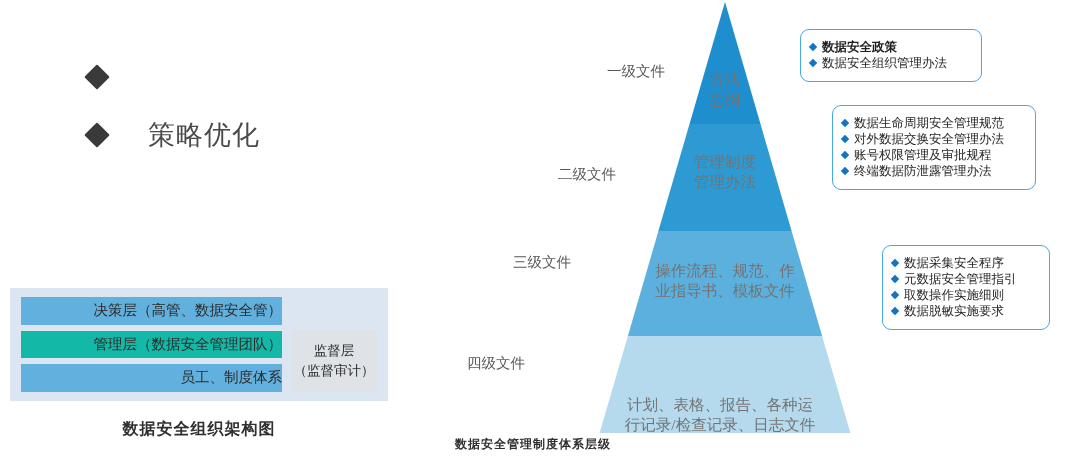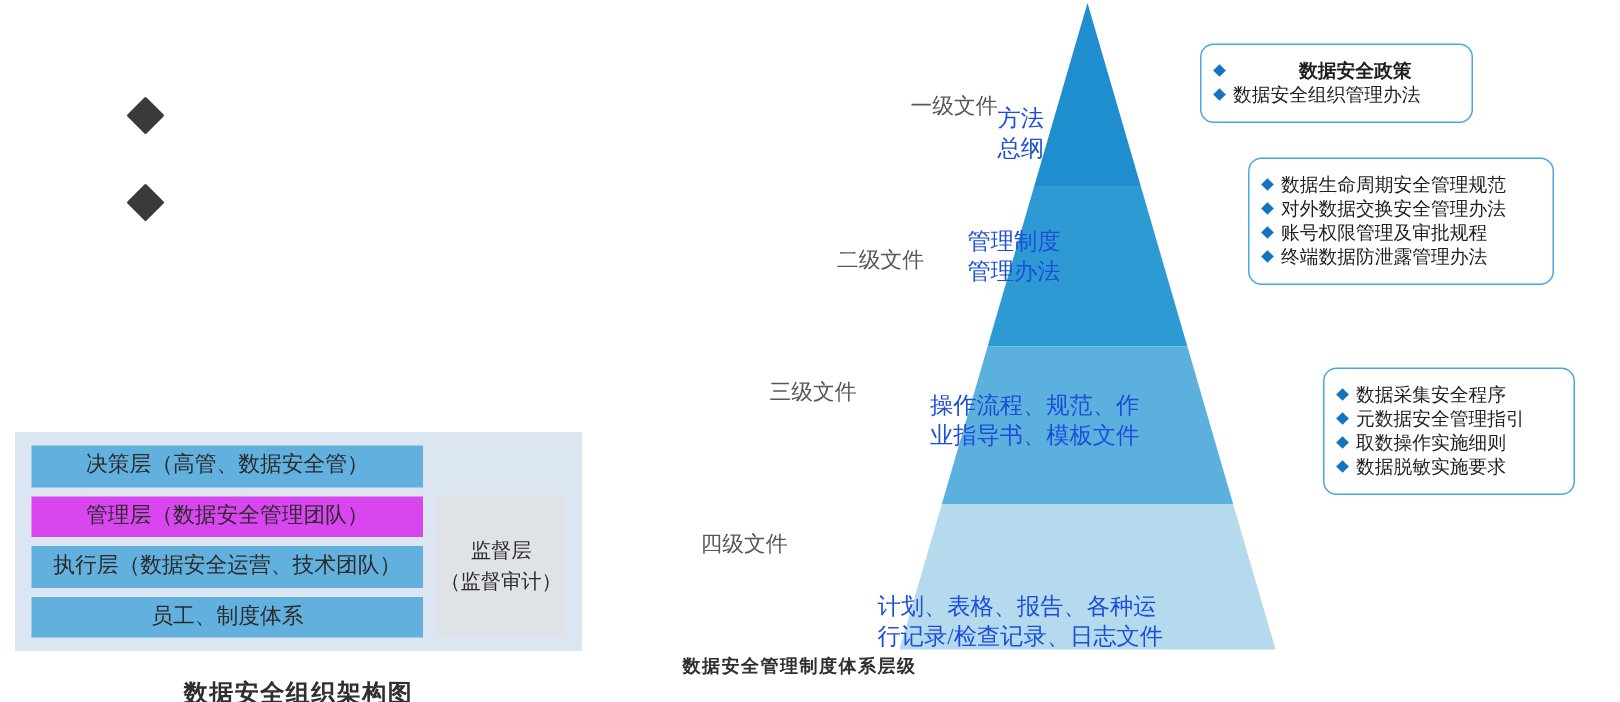--- a/index.html
+++ b/index.html
@@ -23,37 +23,37 @@
   }
 
   
   .org-wrap{position:absolute;left:10px;top:288px;width:378px;}
   .org-box{
     background:#dce6f2;padding:9px 11px;display:flex;gap:9px;box-sizing:border-box;
   }
   .org-left{flex:1 1 auto;display:flex;flex-direction:column;gap:6px;}
   .org-row{
     background:#62b0de;color:#2b2b2b;font-size:14.5px;
-    text-align:center;padding:6px 0 7px;line-height:1;white-space:nowrap;
+    text-align:right;padding:6px 0 7px;line-height:1;white-space:nowrap;
   }
   .org-right{
     flex:0 0 86px;background:#dfe3e8;display:flex;flex-direction:column;
     align-items:center;justify-content:center;margin-top:33px;margin-bottom:0;
     font-size:13.5px;color:#2b2b2b;line-height:1.5;text-align:center;
   }
   .org-caption{
     text-align:center;margin-top:18px;font-size:16px;font-weight:bold;color:#2f2f2f;
     letter-spacing:1px;
   }
 
   
   .pyr-wrap{position:absolute;left:440px;top:0;width:640px;height:468px;}
   .pyr-svg{position:absolute;left:0;top:0;}
   .pyr-text{
-    position:absolute;color:#1d4ed8;line-height:1.28;
+    position:absolute;color:#737373;text-align:center;line-height:1.28;
     white-space:pre-line;pointer-events:none;
   }
   .lvl-label{
     position:absolute;color:#585858;font-size:14.5px;line-height:1;white-space:nowrap;
   }
   .pyr-caption{
     position:absolute;left:15px;top:436px;width:640px;text-align:left;
     font-size:12px;font-weight:bold;color:#2f2f2f;letter-spacing:1px;
   }
 
@@ -63,42 +63,42 @@
     background:#ffffff;box-sizing:border-box;padding:7px 10px 8px 9px;
   }
   .card-item{
     display:flex;align-items:baseline;font-size:12.5px;color:#1f1f1f;
     line-height:1;margin:3.5px 0;white-space:nowrap;
   }
   .card-item .dia{
     width:6px;height:6px;background:#1275c4;transform:rotate(45deg);
     flex:0 0 auto;margin-right:6px;position:relative;top:-1px;
   }
-  .card-item.strong{font-weight:bold;gap:44px;}
+  .card-item.strong{font-weight:bold;}
 </style>
 </head>
 <body>
 
 <div class="canvas">
 
   <div class="bullets">
     <div class="bullet-row">
       <span class="bullet-diamond"></span>
     </div>
     <div class="bullet-row">
       <span class="bullet-diamond"></span>
+      <span class="bullet-label">策略优化</span>
     </div>
   </div>
 
   <div class="org-wrap">
     <div class="org-box" style="background: rgb(220, 230, 242);">
       <div class="org-left">
         <div class="org-row" style="background: rgb(98, 176, 222);">决策层（高管、数据安全管）</div>
-        <div class="org-row" style="background: #d946ef;">管理层（数据安全管理团队）</div>
-        <div class="org-row" style="background: rgb(98, 176, 222);">执行层（数据安全运营、技术团队）</div>
+        <div class="org-row" style="background: #14b8a6;">管理层（数据安全管理团队）</div>
         <div class="org-row" style="background: rgb(98, 176, 222);">员工、制度体系</div>
       </div>
       <div class="org-right" style="background: rgb(223, 227, 232);">
         <span>监督层</span>
         <span>（监督审计）</span>
       </div>
     </div>
     <div class="org-caption">数据安全组织架构图</div>
   </div>
 

